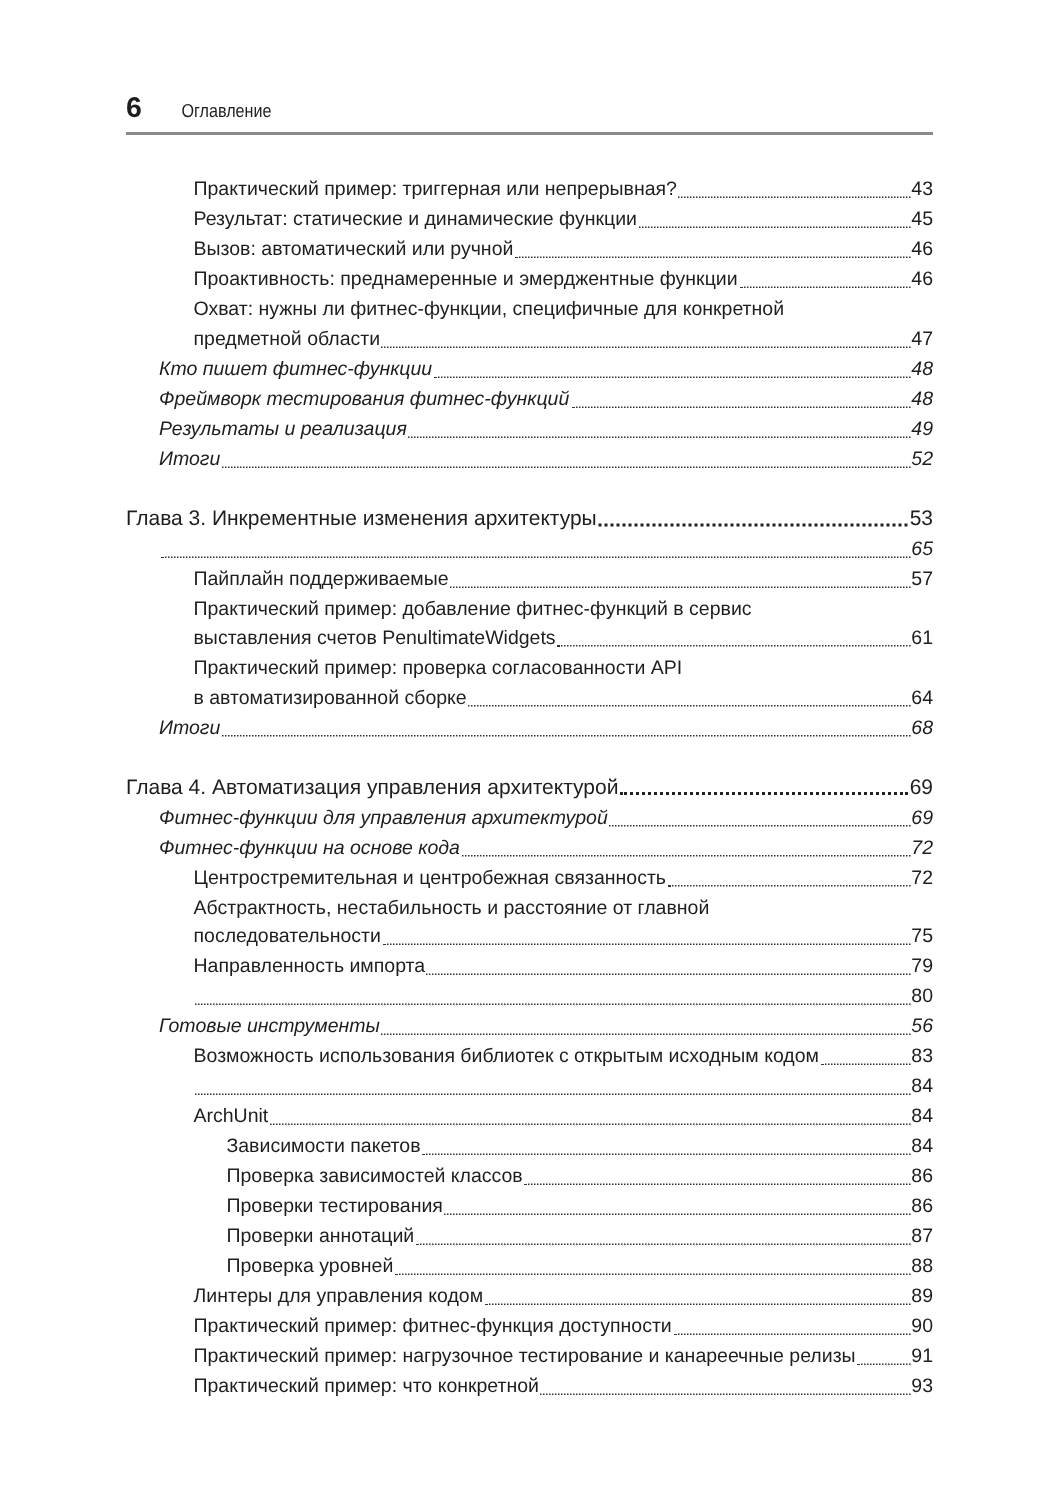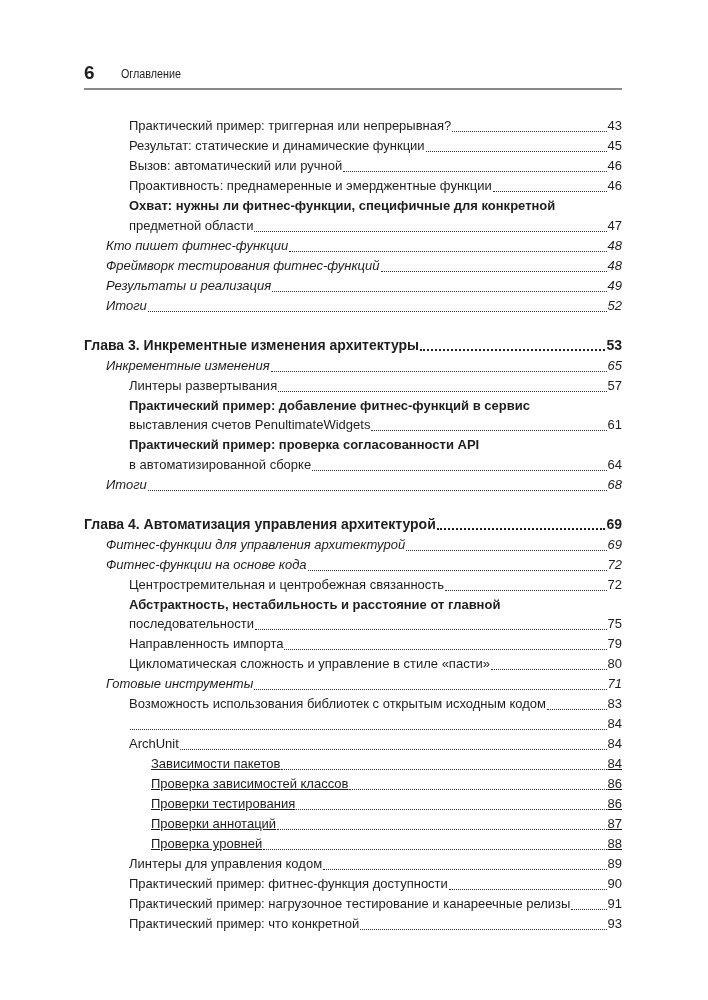--- a/index.html
+++ b/index.html
@@ -7,29 +7,29 @@
       font-family: "Liberation Sans", "DejaVu Sans", sans-serif; color: #1e1e1e; }
     .page-header { position: absolute; left: 84px; top: 62px; width: 538px; height: 26px;
       border-bottom: 2px solid #8a8a8a; }
     .page-number { position: absolute; left: 0; top: 0; font-weight: bold; font-size: 19px; line-height: 22px; }
     .running-title { position: absolute; left: 37px; top: 4px; font-size: 12.5px; line-height: 16px;
       transform: scaleX(0.86); transform-origin: left center; letter-spacing: 0; }
     .toc { position: absolute; left: 84px; top: 116px; width: 538px; }
     .entry { position: relative; font-size: 13px; line-height: 19.5px; }
     .entry .row { display: flex; align-items: center; }
     .entry .title { white-space: nowrap; flex: 0 0 auto; }
-    .entry .first-line { display: block; white-space: nowrap; font-weight: bold; }
+    .entry .first-line { display: block; white-space: nowrap; }
     .entry .dots { flex: 1 1 auto; overflow: hidden; white-space: nowrap; margin: 0 1px; height: 15px;
       border-bottom: 1.5px dotted #333; margin-bottom: 4px; }
     .entry .page { flex: 0 0 auto; text-align: right; }
-    .lvl0 { padding-left: 0; font-weight: bold; font-size: 14px; line-height: 22px; }
+    .lvl0 { padding-left: 0; font-weight: normal; font-size: 14px; line-height: 22px; }
     .lvl0 .dots { border-bottom: 2px dotted #222; }
     .lvl1 { padding-left: 22px; font-style: italic; }
     .lvl2 { padding-left: 45px; }
-    .lvl3 { padding-left: 67px; text-decoration: underline; }
+    .lvl3 { padding-left: 67px; }
     .gap { height: 18px; }
   </style>
 </head>
 <body>
 
 <div class="page-header">
   <span class="page-number">6</span>
   <span class="running-title">Оглавление</span>
 </div>
 
@@ -101,28 +101,27 @@
     <div class="gap"></div>
     <div class="entry lvl0">
       <div class="row">
         <span class="title">Глава 3. Инкрементные изменения архитектуры</span>
         <span class="dots"></span>
         <span class="page">53</span>
       </div>
     </div>
     <div class="entry lvl1">
       <div class="row">
-        <span class="title">Инкрементные изменения</span>
         <span class="dots"></span>
         <span class="page">65</span>
       </div>
     </div>
     <div class="entry lvl2">
       <div class="row">
-        <span class="title">Линтеры развертывания</span>
+        <span class="title">Пайплайн поддерживаемые</span>
         <span class="dots"></span>
         <span class="page">57</span>
       </div>
     </div>
     <div class="entry lvl2">
       <span class="first-line">Практический пример: добавление фитнес-функций в сервис</span>
       <div class="row">
         <span class="title">выставления счетов PenultimateWidgets</span>
         <span class="dots"></span>
         <span class="page">61</span>
@@ -182,30 +181,29 @@
     </div>
     <div class="entry lvl2">
       <div class="row">
         <span class="title">Направленность импорта</span>
         <span class="dots"></span>
         <span class="page">79</span>
       </div>
     </div>
     <div class="entry lvl2">
       <div class="row">
-        <span class="title">Цикломатическая сложность и управление в стиле «пасти»</span>
         <span class="dots"></span>
         <span class="page">80</span>
       </div>
     </div>
     <div class="entry lvl1">
       <div class="row">
         <span class="title">Готовые инструменты</span>
         <span class="dots"></span>
-        <span class="page">71</span>
+        <span class="page">56</span>
       </div>
     </div>
     <div class="entry lvl2">
       <div class="row">
         <span class="title">Возможность использования библиотек с открытым исходным кодом</span>
         <span class="dots"></span>
         <span class="page">83</span>
       </div>
     </div>
     <div class="entry lvl2">

